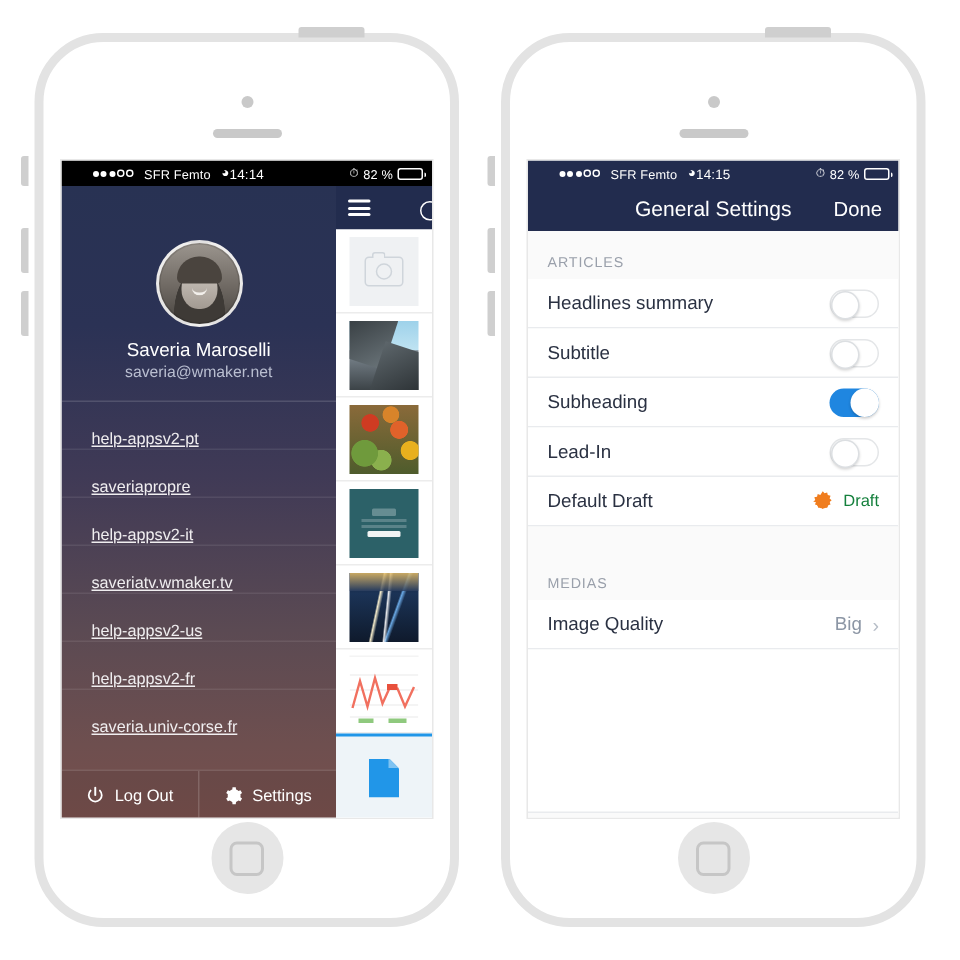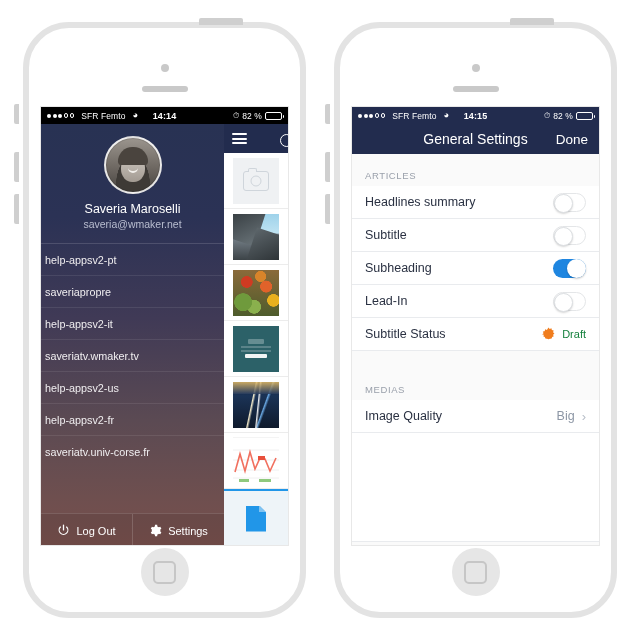--- a/index.html
+++ b/index.html
@@ -53,22 +53,22 @@
   }
 
   
   .statusbar{
     height:17px;display:flex;align-items:center;
     padding:0 6px;font-size:9px;color:#fff;letter-spacing:0.1px;
     box-sizing:border-box;
   }
   .statusbar.black{background:#000;}
   .statusbar.navy{background:#222c4e;}
-  .sb-left{display:flex;align-items:center;gap:7px;flex:1;}
-  .sb-center{font-weight:bold;font-size:9px;text-align:right;}
+  .sb-left{display:flex;align-items:center;gap:7px;flex:1;justify-content:flex-end;}
+  .sb-center{font-weight:normal;font-size:9px;text-align:right;}
   .sb-right{display:flex;align-items:center;gap:3px;flex:1;justify-content:flex-end;}
   .dots{display:flex;gap:1.5px;align-items:center;}
   .dot{width:4px;height:4px;border-radius:50%;background:#fff;}
   .dot.open{background:transparent;border:0.8px solid #fff;width:2.6px;height:2.6px;}
   .carrier{font-size:8.5px;}
   .wifi{font-size:9px;line-height:1;}
   .alarm{font-size:8px;}
   .pct{font-size:8.5px;}
   .batt{
     width:17px;height:8px;border:1px solid #fff;border-radius:2px;
@@ -80,21 +80,21 @@
   }
   .batt-fill{height:100%;width:82%;background:#fff;border-radius:1px;}
 
   
   .left-screen-body{position:relative;height:423px;display:flex;}
   .sidebar{
     width:183px;position:relative;
     background:linear-gradient(180deg,#283253 0%,#2b3255 22%,#403a56 46%,#5b4a53 70%,#6e4f4f 88%,#774f4c 100%);
     display:flex;flex-direction:column;
   }
-  .profile{padding:12px 0 13px;text-align:center;}
+  .profile{padding:12px 0 13px;text-align:center;margin-top:24px;}
   .avatar{
     width:54px;height:54px;border-radius:50%;margin:0 auto 8px;
     border:2px solid rgba(255,255,255,.85);
     background:
       radial-gradient(circle at 50% 34%, #d8d3cd 0 16%, transparent 17%),
       radial-gradient(ellipse at 50% 88%, #3e3a36 0 44%, transparent 45%),
       linear-gradient(180deg,#9b958e 0%,#6e6862 55%,#47433f 100%);
     background-color:#8d8881;
     position:relative;overflow:hidden;
     box-shadow:inset 0 0 0 1px rgba(0,0,0,.12);
@@ -111,23 +111,24 @@
   }
   .avatar .smile{
     position:absolute;left:50%;top:52%;margin-left:-5px;
     width:10px;height:5px;border-bottom:2px solid #f2efeb;border-radius:0 0 8px 8px;
   }
   .uname{color:#fff;font-size:12.5px;margin-bottom:2px;}
   .umail{color:#b9bed0;font-size:10.5px;}
 
   .site-list{flex:1;display:flex;flex-direction:column;}
   .site-row{
-    height:31px;display:flex;align-items:center;padding-left:4px;
+    height:31px;display:flex;align-items:flex-end;padding-left:20px;
     color:#f0eef0;font-size:10.8px;
     border-top:1px solid rgba(255,255,255,.085);
+    text-decoration:underline;
   }
   .site-row:first-child{border-top:1px solid rgba(255,255,255,.14);}
 
   .sidebar-toolbar{
     height:33px;display:flex;border-top:1px solid rgba(255,255,255,.13);
     background:rgba(0,0,0,.07);
   }
   .tb-btn{
     flex:1;display:flex;align-items:center;justify-content:center;gap:6px;
     color:#fff;font-size:11px;
@@ -333,21 +334,21 @@
             <div class="site-row">
                 <span>saveriatv.wmaker.tv</span>
               </div>
             <div class="site-row">
                 <span>help-appsv2-us</span>
               </div>
             <div class="site-row">
                 <span>help-appsv2-fr</span>
               </div>
             <div class="site-row">
-                <span>saveriatv.univ-corse.fr</span>
+                <span>saveria.univ-corse.fr</span>
               </div>
           </div>
 
           <div class="sidebar-toolbar">
             <div class="tb-btn">
               <span class="ico">
                 <svg viewBox="0 0 24 24" width="13" height="13">
                   <path d="M12 2v9" stroke="#fff" stroke-width="2.4" stroke-linecap="round" fill="none"></path>
                   <path d="M6.3 5.6a8 8 0 1 0 11.4 0" stroke="#fff" stroke-width="2.2" fill="none" stroke-linecap="round"></path>
                 </svg>
@@ -490,21 +491,21 @@
         </div>
 
         <div class="srow">
           <span class="srow-label">Lead-In</span>
           <span class="toggle off">
               <span class="knob"></span>
             </span>
         </div>
 
         <div class="srow">
-          <span class="srow-label">Subtitle Status</span>
+          <span class="srow-label">Default Draft</span>
           <span class="status-badge">
             <span class="burst">
               <svg viewBox="0 0 24 24" width="15" height="15">
                 <path fill="#f07d1e" d="M12 0.8l1.9 2.2 2.8-1 .7 2.9 2.9.7-1 2.8 2.2 1.9-2.2 1.9 1 2.8-2.9.7-.7 2.9-2.8-1-1.9 2.2-1.9-2.2-2.8 1-.7-2.9-2.9-.7 1-2.8L1.8 12 4 10.1l-1-2.8 2.9-.7.7-2.9 2.8 1L12 .8z"></path>
                 <circle cx="12" cy="12" r="7.3" fill="#f07d1e"></circle>
               </svg>
             </span>
             <span class="draft-txt">Draft</span>
           </span>
         </div>

